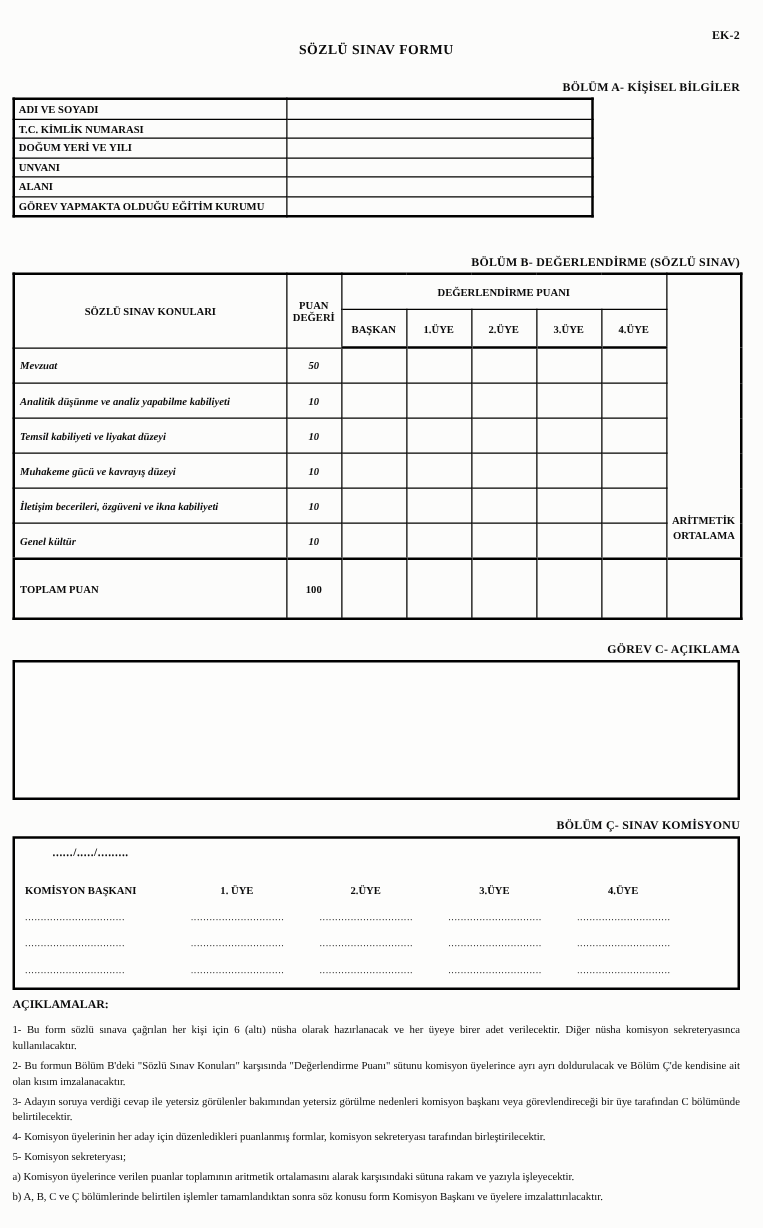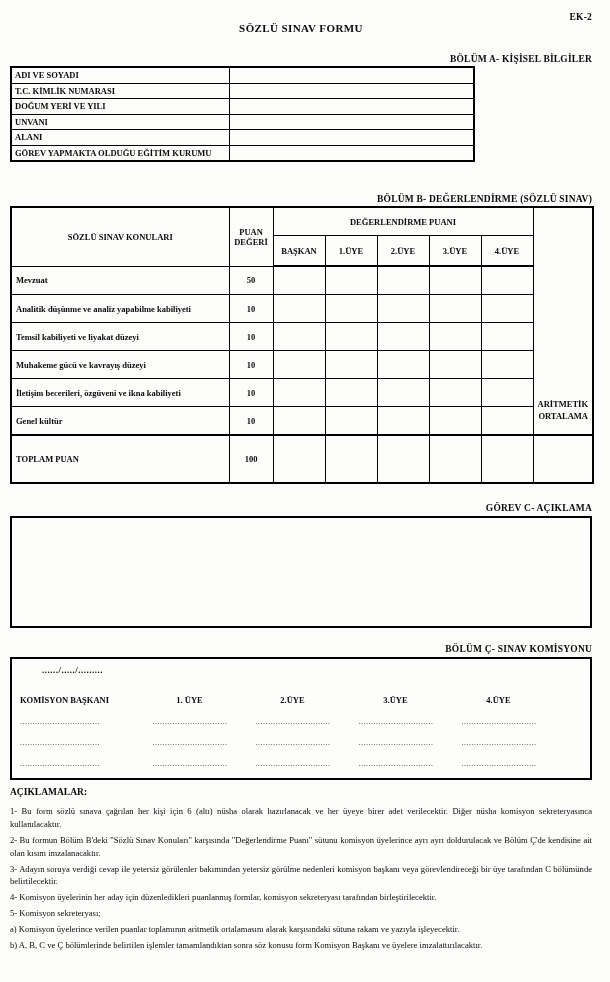--- a/index.html
+++ b/index.html
@@ -3,21 +3,21 @@
 <meta charset="utf-8">
 <style>
   html,body { margin:0; padding:0; }
   body {
     width:610px; height:982px;
     background:#fcfcfb;
     color:#0b0b0b;
     font-family:"Liberation Serif","DejaVu Serif",serif;
     overflow:hidden;
   }
-  .page { box-sizing:border-box; width:610px; height:982px; padding:12px 18px 0 10px; position:relative; }
+  .page { box-sizing:border-box; width:610px; height:982px; padding:24px 18px 0 10px; position:relative; }
 
   .corner { text-align:right; font-weight:bold; font-size:9.5px; letter-spacing:.2px; }
   .title  { text-align:center; font-weight:bold; font-size:11px; letter-spacing:.4px; }
 
   .sec-heading { font-weight:bold; font-size:9.5px; letter-spacing:.2px;text-align:right; }
   .mt-a  { margin-top:20px; }
   .mt-b  { margin-top:32px; }
   .mt-c  { margin-top:19px; }
   .mt-cc { margin-top:16px; }
 
@@ -27,21 +27,21 @@
   .tblA { margin-top:2px; border:2px solid #000; }
   .tblA td { border:1px solid #000; height:14.5px; padding:0 2px 0 3px; vertical-align:middle; }
   .a-label { font-weight:bold; font-size:8.5px; }
 
   
   .tblB { margin-top:2px; border:2px solid #000; }
   .tblB td { border:1px solid #000; padding:0; }
   .tblB .hcell { font-weight:bold; font-size:8.5px; text-align:center; vertical-align:middle; }
   .tblB tr.h1 td { height:27px; }
   .tblB tr.h2 td { height:29px; border-bottom:2px solid #000; }
-  .tblB tr.drow td { height:27px; }
+  .tblB tr.drow td { height:27px;font-style:italic; }
   .tblB tr.trow td { height:46px; border-top:2px solid #000; }
   .b-topic { font-weight:bold; font-size:8.5px; padding-left:4px !important; vertical-align:middle; }
   .b-val   { font-weight:bold; font-size:8.5px; text-align:center; vertical-align:middle; }
   .b-avg   { font-weight:bold; font-size:8.5px; text-align:right; vertical-align:bottom; padding:0 4px 12px 4px !important; line-height:1.35; }
 
   
   .boxC { box-sizing:border-box; width:582px; height:112px; border:2px solid #000; margin-top:3px; background:#fdfdfc; }
 
   
   .boxCC { box-sizing:border-box; width:582px; height:123px; border:2px solid #000; margin-top:3px; padding-top:6px; background:#fdfdfc; }

